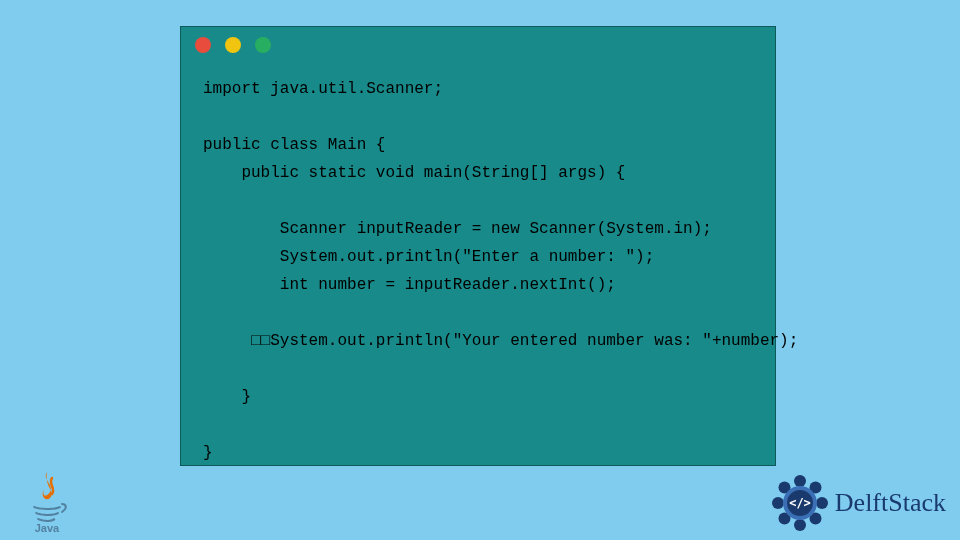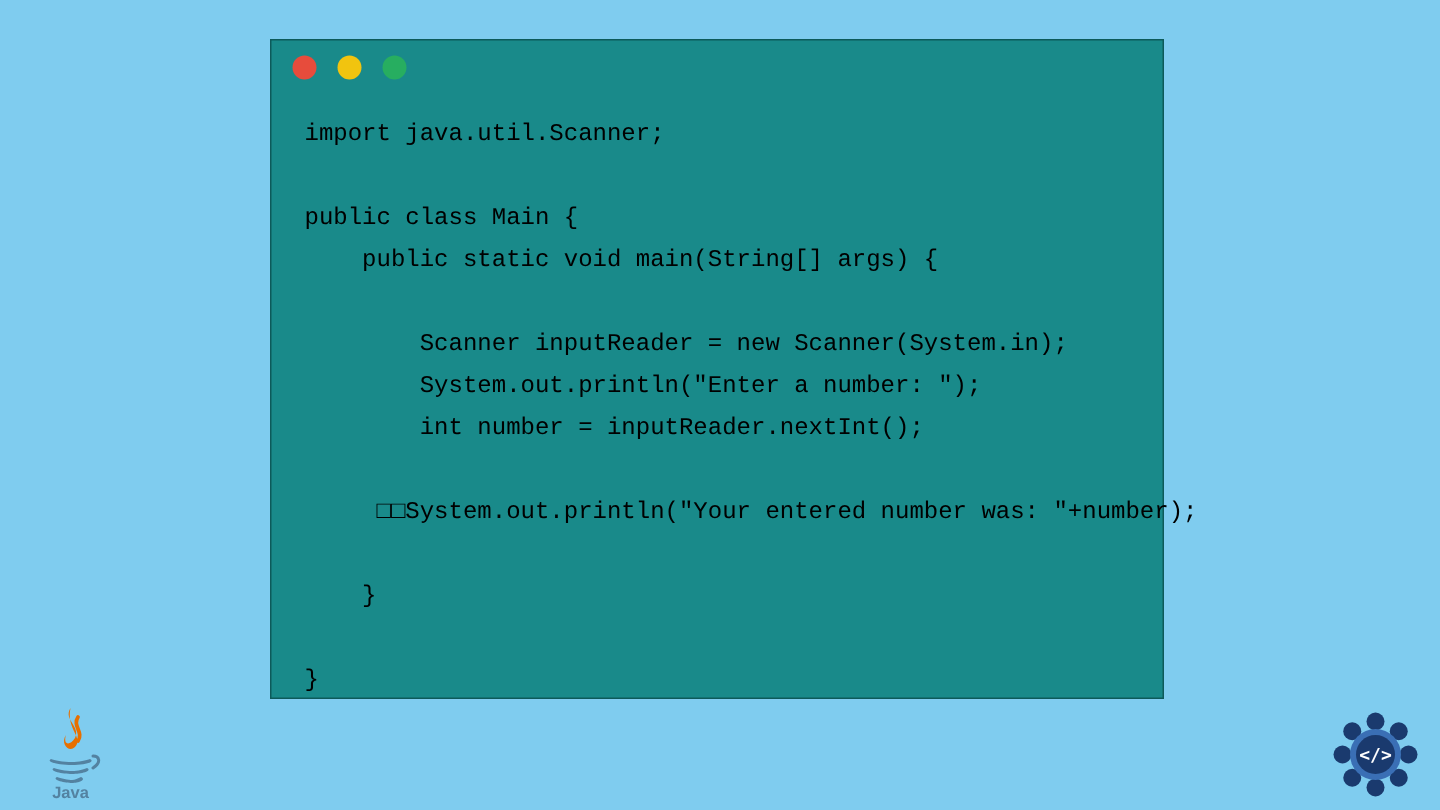--- a/index.html
+++ b/index.html
@@ -112,13 +112,14 @@
         <circle r="6" cx="0" cy="22"></circle>
           <circle r="6" cx="-15.5" cy="15.5"></circle>
         <circle r="6" cx="-22" cy="0"></circle>
           <circle r="6" cx="-15.5" cy="-15.5"></circle>
       </g>
       <circle r="17" fill="#3a6fb5"></circle>
       <circle r="13" fill="#1a3a6e"></circle>
       <text x="0" y="4" text-anchor="middle" font-size="12" fill="#ffffff" font-family="monospace" font-weight="bold">&lt;/&gt;</text>
     </g>
   </svg>
+  <span class="delft-text">DelftStack</span>
 </div>
 
 </body></html>

